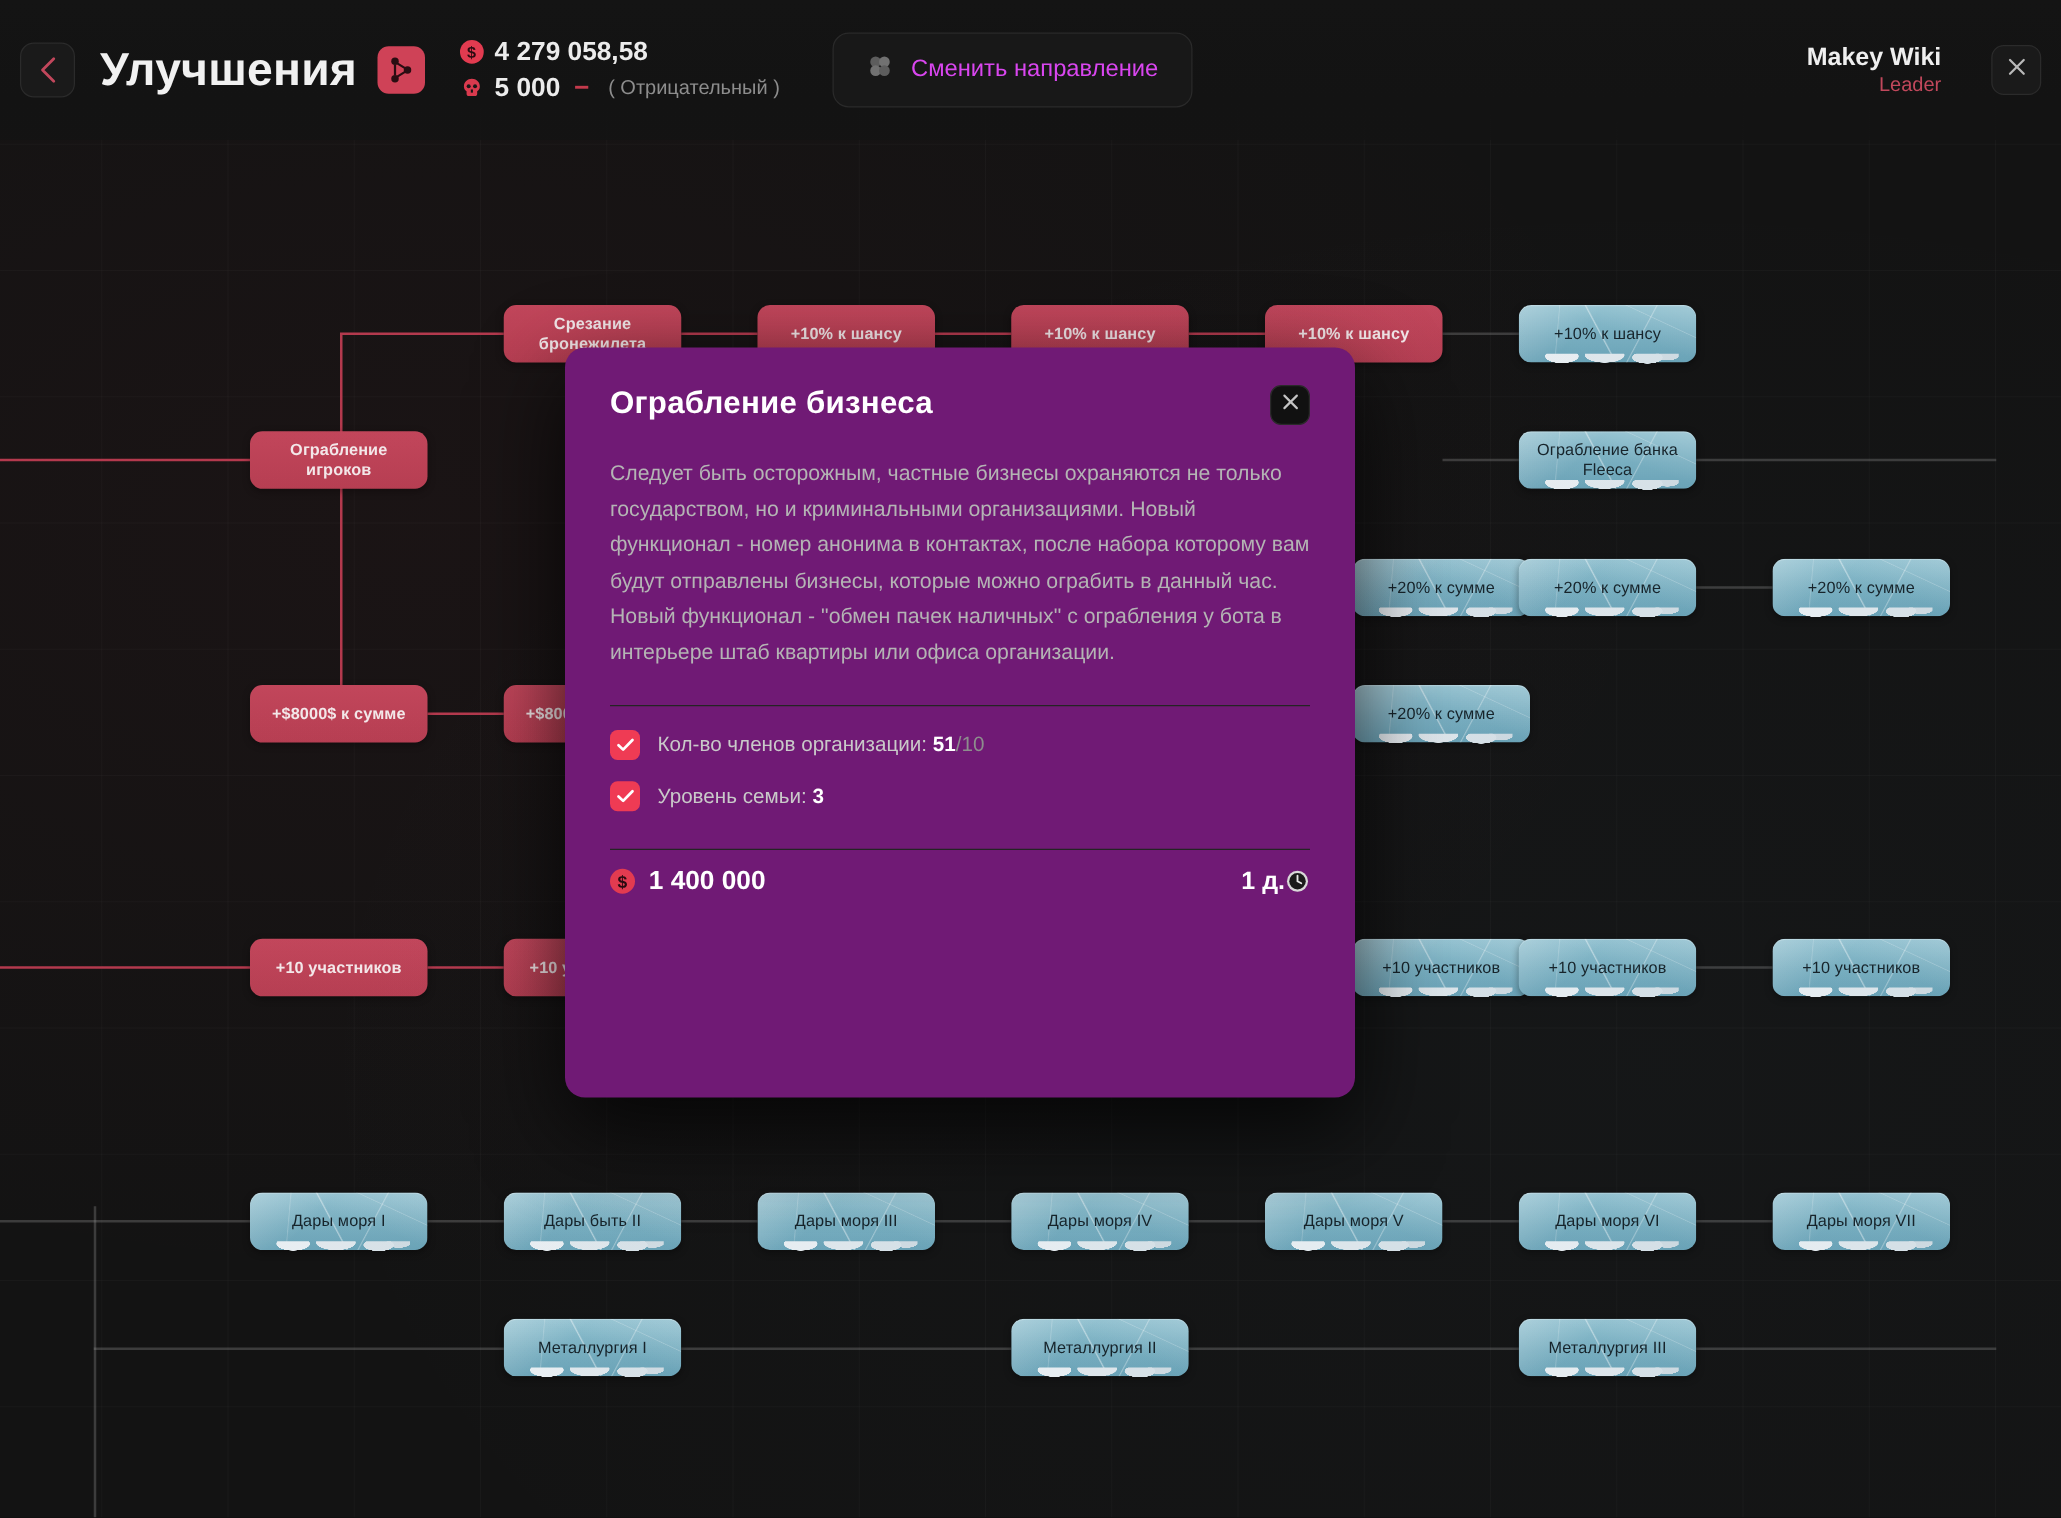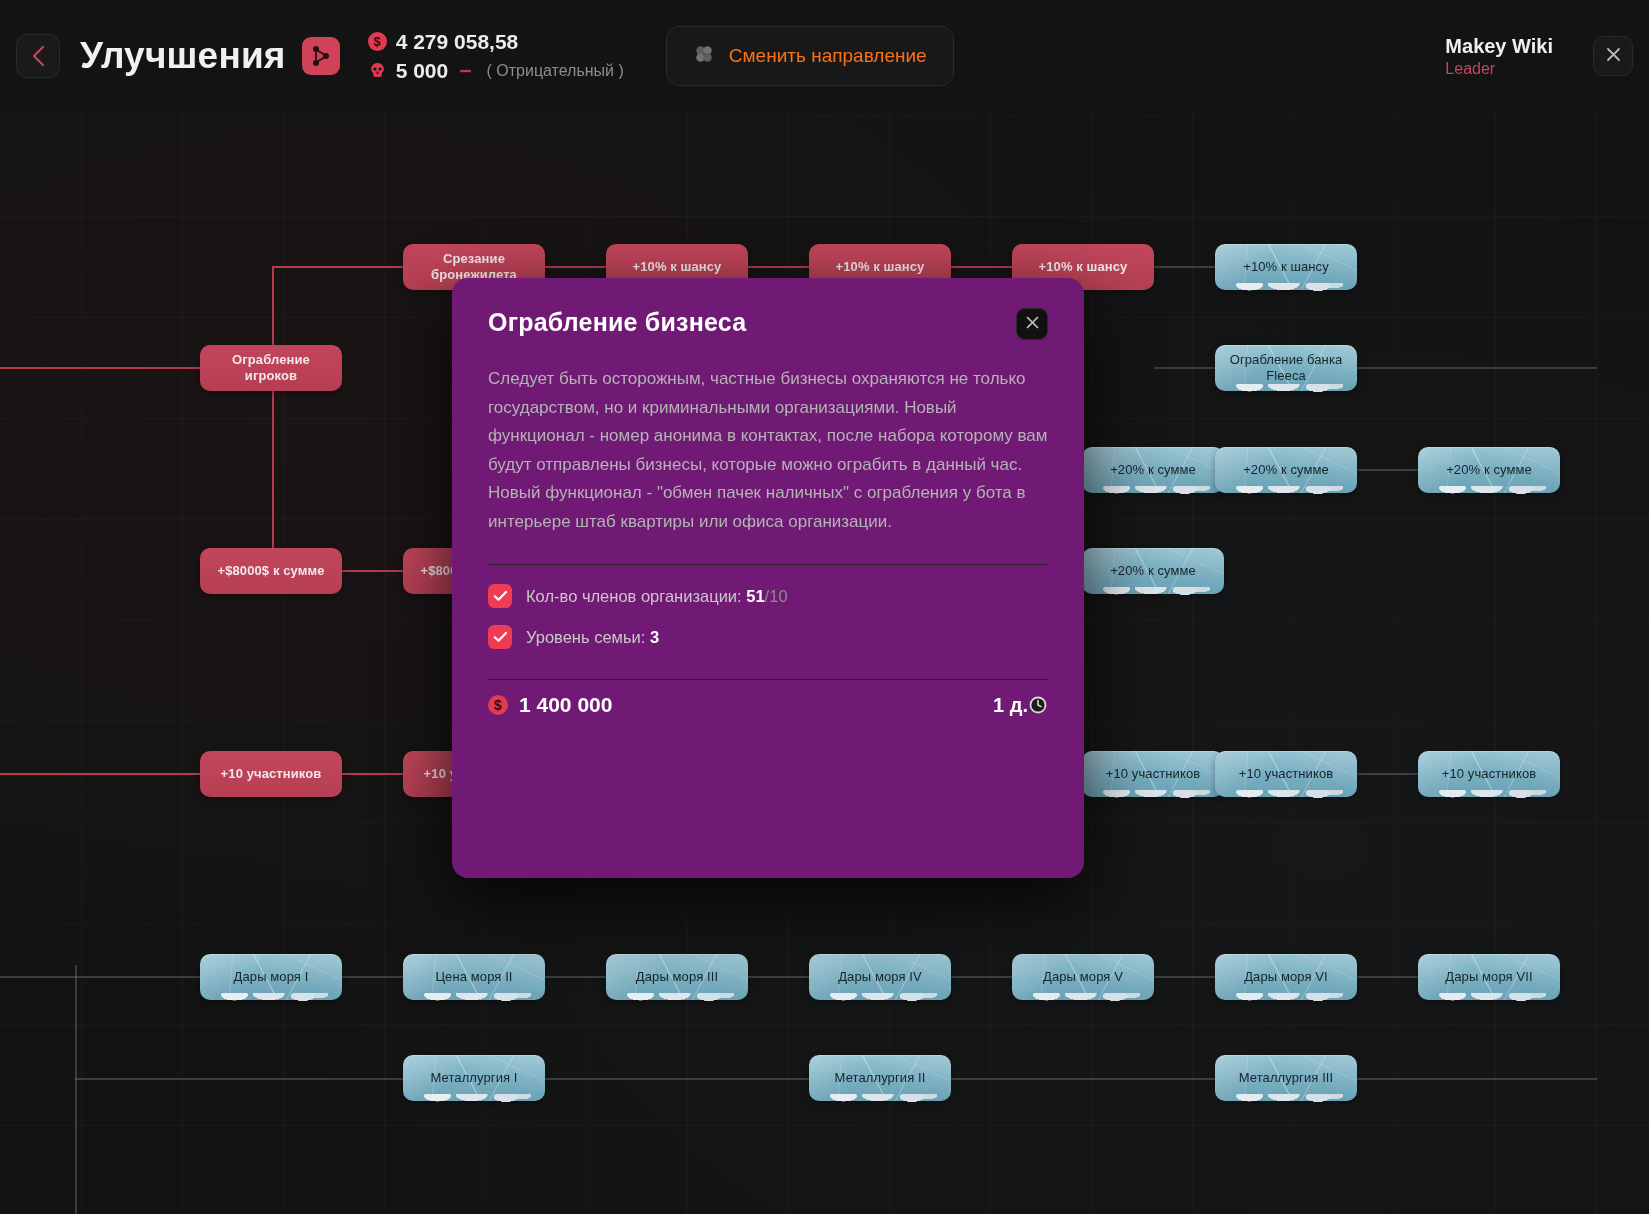--- a/index.html
+++ b/index.html
@@ -127,24 +127,24 @@
   .skull { width: 19px; height: 19px; flex:none; display:flex; align-items:center; justify-content:center; }
   .stat-val { font-size: 21px; font-weight: 700; color:#ececec; white-space: nowrap; }
   .minus { color:#c33a4c; font-size: 21px; font-weight: 700; margin-left: 2px; }
   .stat-note { color:#8d8d8d; font-size: 16px; margin-left: 6px; white-space: nowrap; }
 
   .dir-btn {
     margin-left: 42px;
     height: 60px; padding: 0 26px;
     border-radius: 13px; border:1px solid #2a2a2a; background:#181818;
     display:flex; align-items:center; gap:14px;
-    color:#f97316; font-size: 19px; cursor:pointer; white-space: nowrap;
-  }
-
-  .user-block { margin-left: auto; line-height: 1.25; }
+    color:#d946ef; font-size: 19px; cursor:pointer; white-space: nowrap;
+  }
+
+  .user-block { margin-left: auto; text-align: right; line-height: 1.25; }
   .user-name { font-size: 20px; font-weight: 700; color:#efefef; }
   .user-role { font-size: 16px; color:#c1485c; }
   .close-top {
     width: 40px; height: 40px; border-radius: 10px;
     border:1px solid #2b2b2b; background:#1a1a1a;
     display:flex; align-items:center; justify-content:center;
     margin-left: 40px; cursor:pointer; flex:none;
   }
 
   
@@ -287,21 +287,21 @@
         <div class="node ice" style="left: 1215px; top: 751px;">
           <span>+10 участников</span>
         </div>
         <div class="node ice" style="left: 1418px; top: 751px;">
           <span>+10 участников</span>
         </div>
         <div class="node ice" style="left: 200px; top: 954px;">
           <span>Дары моря I</span>
         </div>
         <div class="node ice" style="left: 403px; top: 954px;">
-          <span>Цена моря II</span>
+          <span>Дары быть II</span>
         </div>
         <div class="node ice" style="left: 606px; top: 954px;">
           <span>Дары моря III</span>
         </div>
         <div class="node ice" style="left: 809px; top: 954px;">
           <span>Дары моря IV</span>
         </div>
         <div class="node ice" style="left: 1012px; top: 954px;">
           <span>Дары моря V</span>
         </div>

